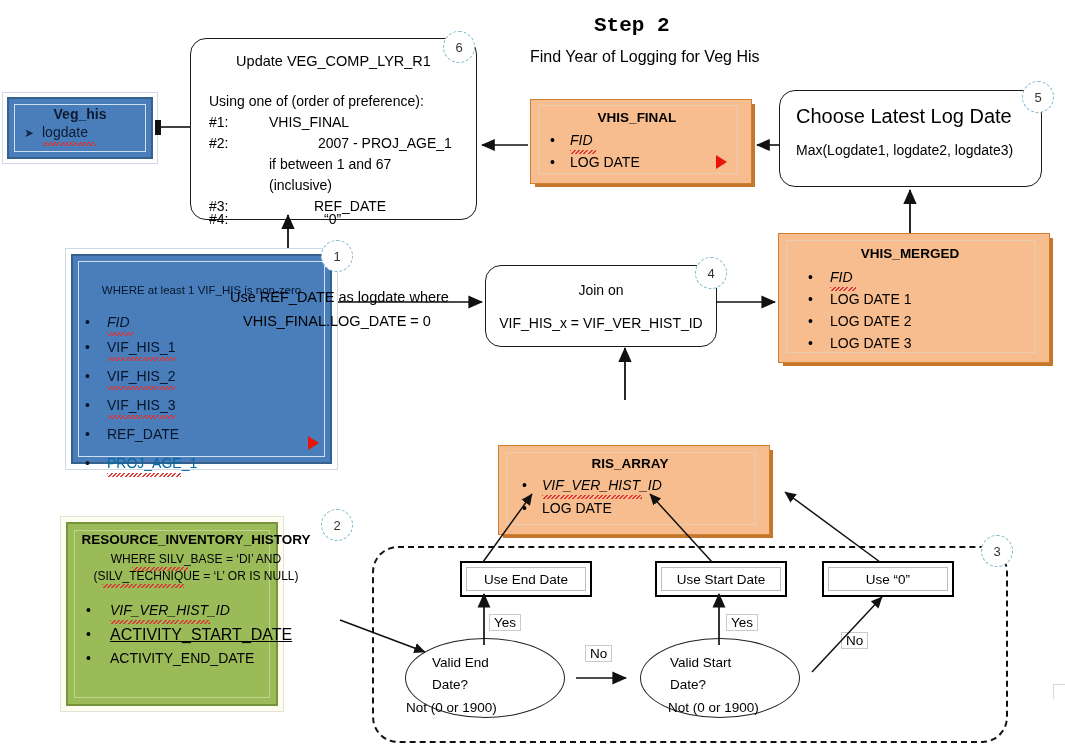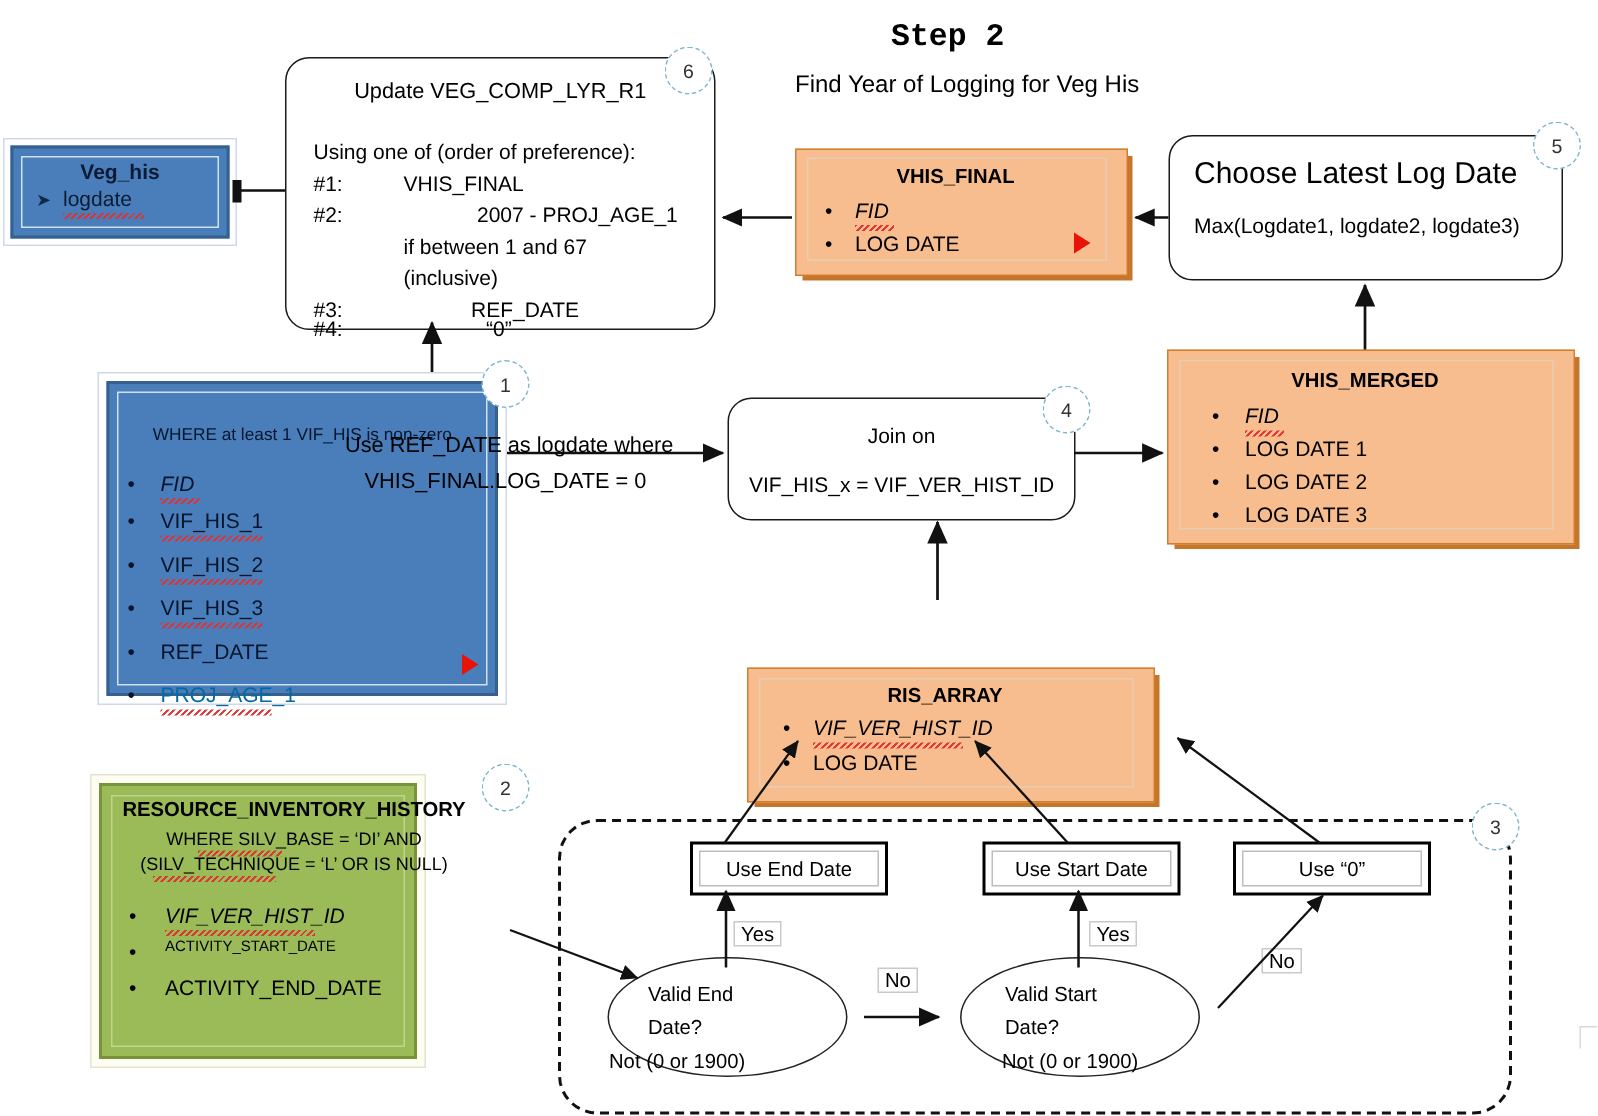--- a/index.html
+++ b/index.html
@@ -272,21 +272,21 @@
     <div class="txt" style="left:0;top:36px;width:272px;text-align:center;font-size:12px;">WHERE SILV_BASE = ‘DI’ AND</div>
     <div class="txt" style="left:0;top:53px;width:272px;text-align:center;font-size:12px;">(SILV_TECHNIQUE = ‘L’ OR IS NULL)</div>
     <div class="sq" style="left:72px;top:51px;width:56px;"></div>
     <div class="sq" style="left:42px;top:68px;width:82px;"></div>
 
     <div class="txt" style="left:26px;top:86px;font-size:14px;">•</div>
     <div class="txt ital" style="left:50px;top:86px;font-size:14px;">VIF_VER_HIST_ID</div>
     <div class="sq" style="left:50px;top:104px;width:100px;"></div>
 
     <div class="txt" style="left:26px;top:110px;font-size:14px;">•</div>
-    <div class="txt" style="left:50px;top:110px;font-size:10px;">ACTIVITY_START_DATE</div>
+    <div class="txt" style="left:50px;top:110px;font-size:16px;text-decoration:underline;">ACTIVITY_START_DATE</div>
 
     <div class="txt" style="left:26px;top:134px;font-size:14px;">•</div>
     <div class="txt" style="left:50px;top:134px;font-size:14px;">ACTIVITY_END_DATE</div>
   </div>
   <div class="badge" style="left:321px;top:509px;">2</div>
 
   <div class="dash-region" style="left:372px;top:546px;width:632px;height:193px;"></div>
   <div class="badge" style="left:981px;top:535px;">3</div>
 
   <div class="useBox" style="left:420px;top:561px;width:128px;height:32px;margin-left:40px;">

